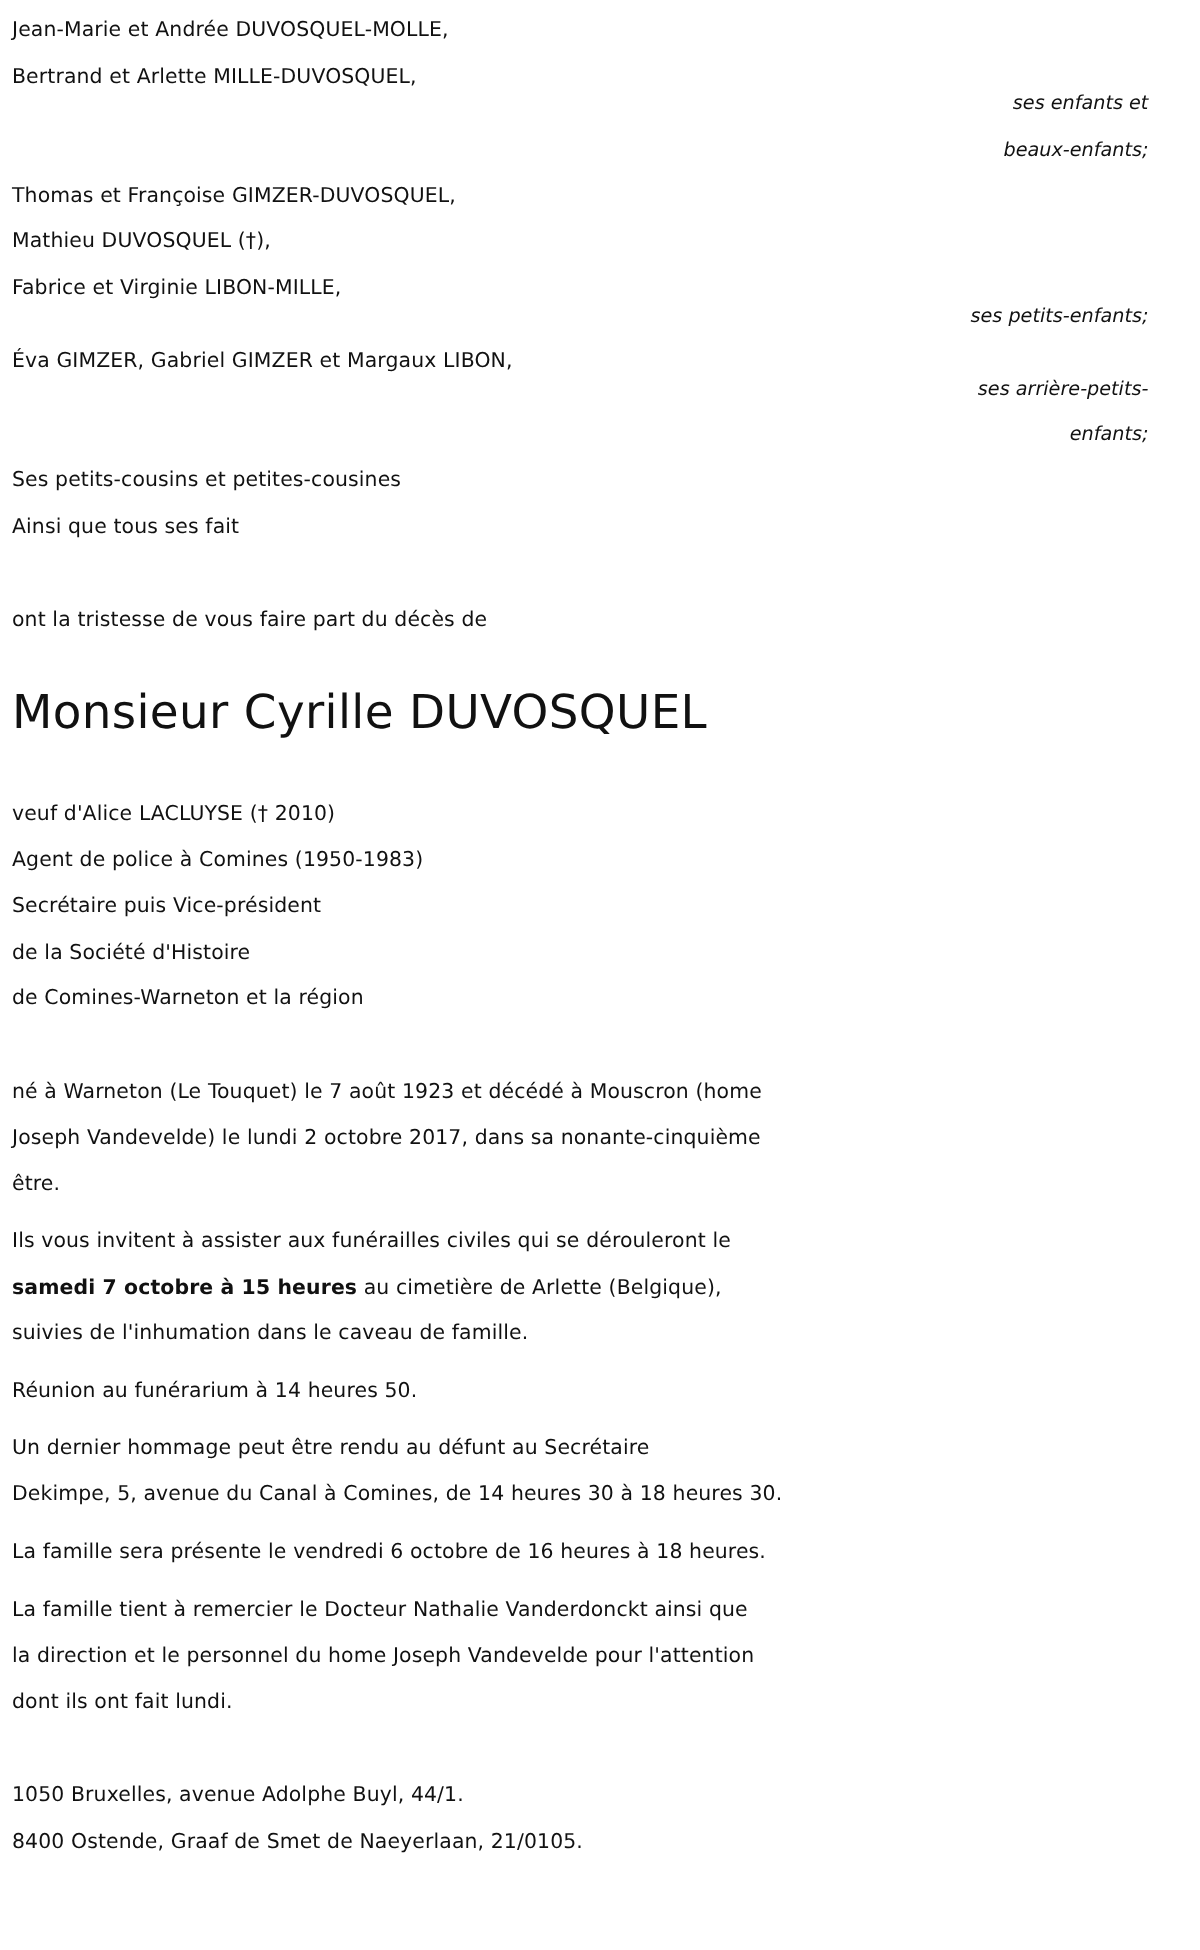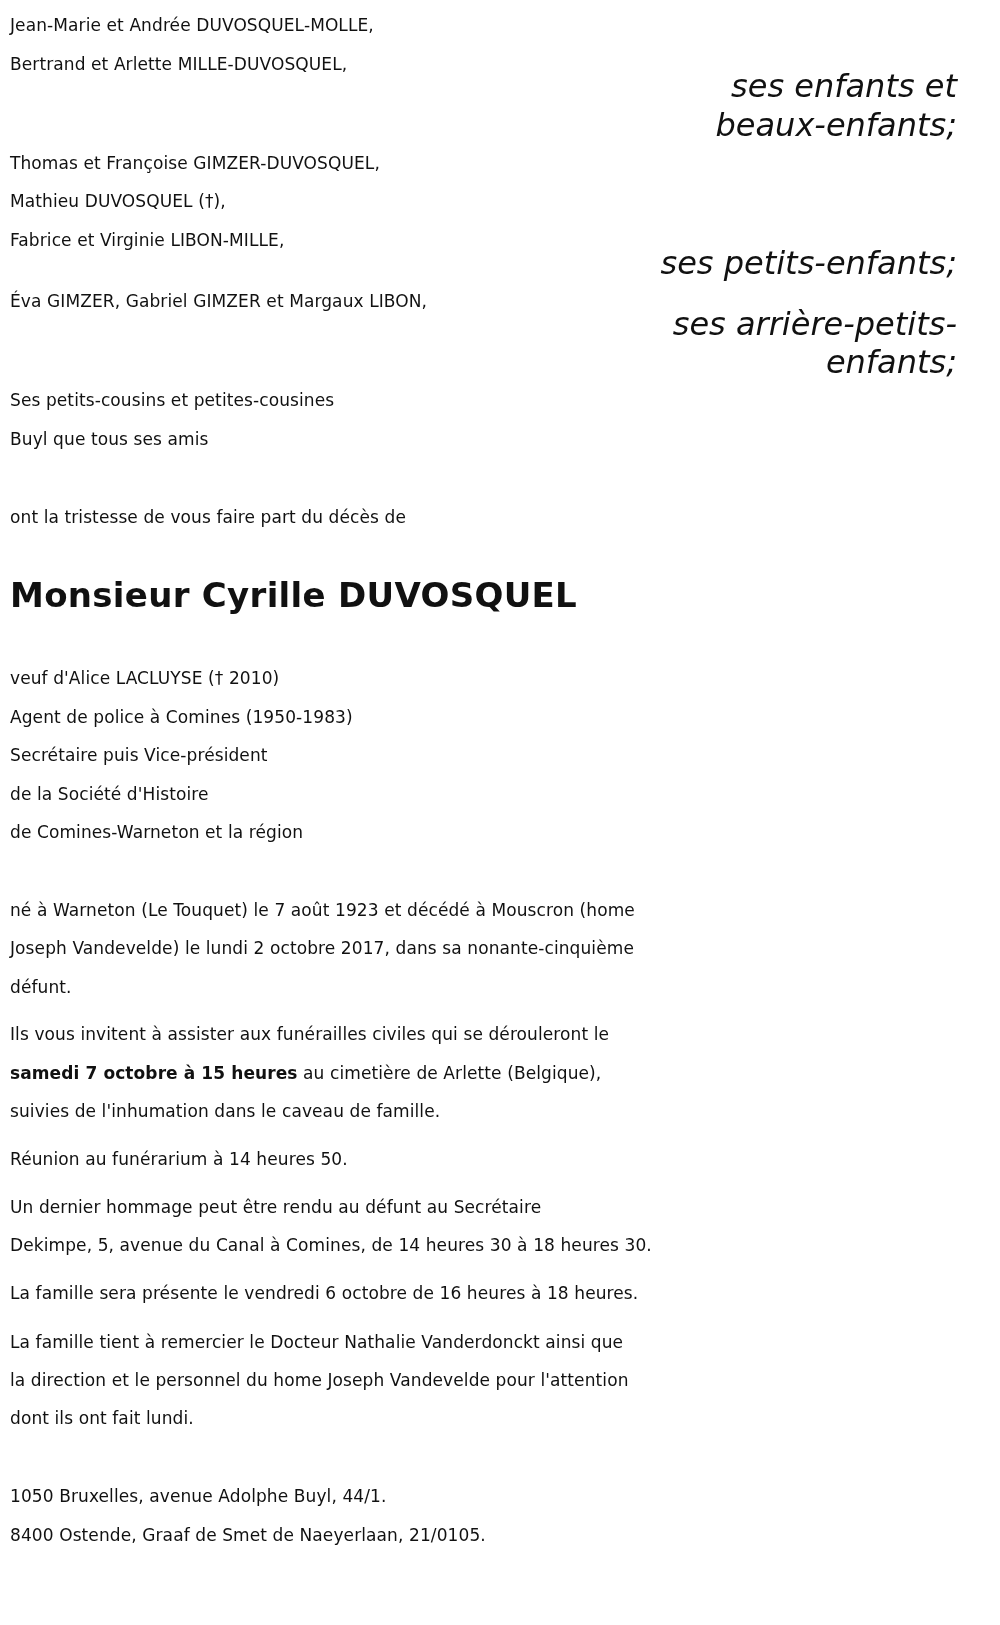--- a/index.html
+++ b/index.html
@@ -1,22 +1,22 @@
 <!DOCTYPE html>
 <html><head>
 <meta charset="utf-8">
 <style>
   html, body { margin: 0; padding: 0; background: #ffffff; }
   body { width: 1000px; height: 1625px; position: relative; overflow: hidden;
          font-family: "DejaVu Sans", sans-serif; color: #111111; }
   .ln { position: absolute; left: 10px; font-size: 17px; line-height: 38px; height: 38px;
         white-space: nowrap; letter-spacing: 0.1px; transform: translateY(-19px); }
-  .rt { position: absolute; right: 43px; font-size: 32px; line-height: 38px; height: 38px;
+  .rt { position: absolute; right: 43px; font-size: 16px; line-height: 38px; height: 38px;
         font-style: italic; white-space: nowrap; text-align: right; transform: translateY(-19px); }
-  .title { position: absolute; left: 10px; font-size: 34px; line-height: 44px; font-weight: bold;
+  .title { position: absolute; left: 10px; font-size: 39px; line-height: 44px; font-weight: normal;
            white-space: nowrap; transform: translateY(-22px); letter-spacing: 0.3px; }
   b { font-weight: bold; }
 </style>
 </head>
 <body>
 
 <div>
 
   <div class="ln" style="top:25px">Jean-Marie et Andrée DUVOSQUEL-MOLLE,</div>
   <div class="ln" style="top:64px">Bertrand et Arlette MILLE-DUVOSQUEL,</div>
@@ -26,35 +26,35 @@
   <div class="ln" style="top:163px">Thomas et Françoise GIMZER-DUVOSQUEL,</div>
   <div class="ln" style="top:201px">Mathieu DUVOSQUEL (†),</div>
   <div class="ln" style="top:240px">Fabrice et Virginie LIBON-MILLE,</div>
   <div class="rt" style="top:263px">ses petits-enfants;</div>
 
   <div class="ln" style="top:301px">Éva GIMZER, Gabriel GIMZER et Margaux LIBON,</div>
   <div class="rt" style="top:324px">ses arrière-petits-</div>
   <div class="rt" style="top:362px">enfants;</div>
 
   <div class="ln" style="top:400px">Ses petits-cousins et petites-cousines</div>
-  <div class="ln" style="top:439px">Buyl que tous ses amis</div>
+  <div class="ln" style="top:439px">Ainsi que tous ses fait</div>
 
   <div class="ln" style="top:517px">ont la tristesse de vous faire part du décès de</div>
 
   <div class="title" style="top:595px">Monsieur Cyrille DUVOSQUEL</div>
 
   <div class="ln" style="top:678px">veuf d'Alice LACLUYSE († 2010)</div>
   <div class="ln" style="top:717px">Agent de police à Comines (1950-1983)</div>
   <div class="ln" style="top:755px">Secrétaire puis Vice-président</div>
   <div class="ln" style="top:794px">de la Société d'Histoire</div>
   <div class="ln" style="top:832px">de Comines-Warneton et la région</div>
 
   <div class="ln" style="top:910px">né à Warneton (Le Touquet) le 7 août 1923 et décédé à Mouscron (home</div>
   <div class="ln" style="top:948px">Joseph Vandevelde) le lundi 2 octobre 2017, dans sa nonante-cinquième</div>
-  <div class="ln" style="top:987px">défunt.</div>
+  <div class="ln" style="top:987px">être.</div>
 
   <div class="ln" style="top:1034px">Ils vous invitent à assister aux funérailles civiles qui se dérouleront le</div>
   <div class="ln" style="top:1073px">
     <b>samedi 7 octobre à 15 heures</b><span> au cimetière de Arlette (Belgique),</span>
   </div>
   <div class="ln" style="top:1111px">suivies de l'inhumation dans le caveau de famille.</div>
 
   <div class="ln" style="top:1159px">Réunion au funérarium à 14 heures 50.</div>
 
   <div class="ln" style="top:1207px">Un dernier hommage peut être rendu au défunt au Secrétaire</div>

